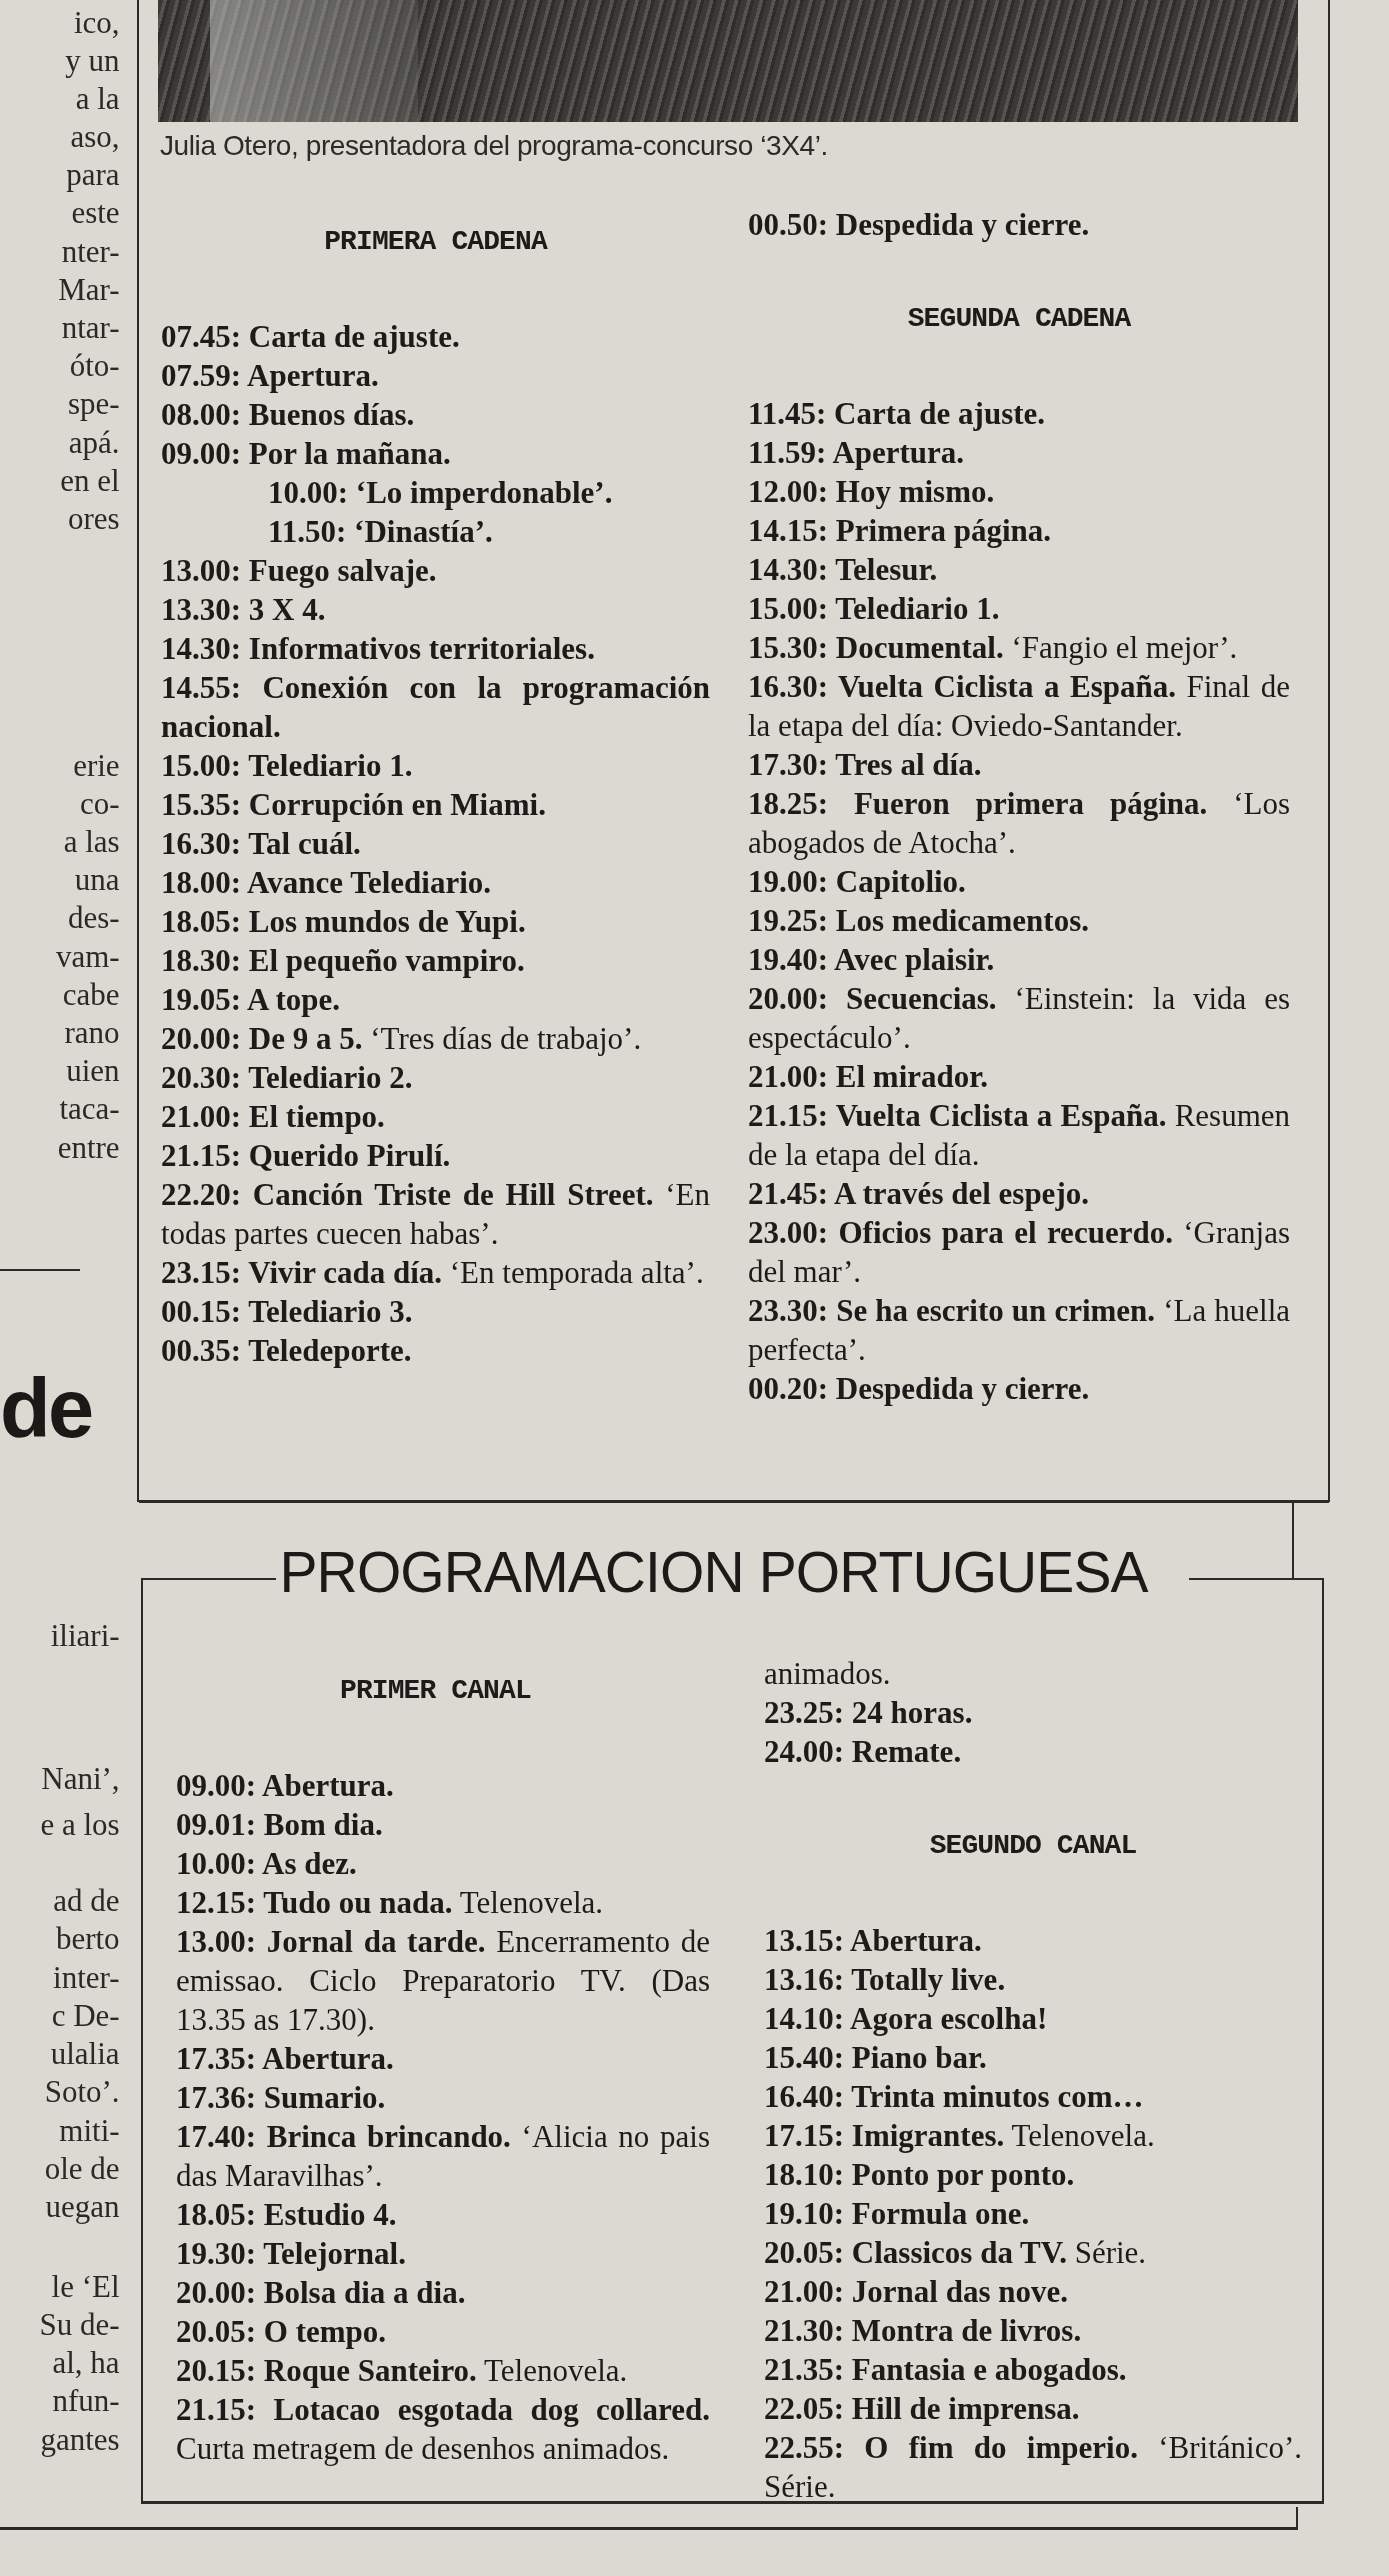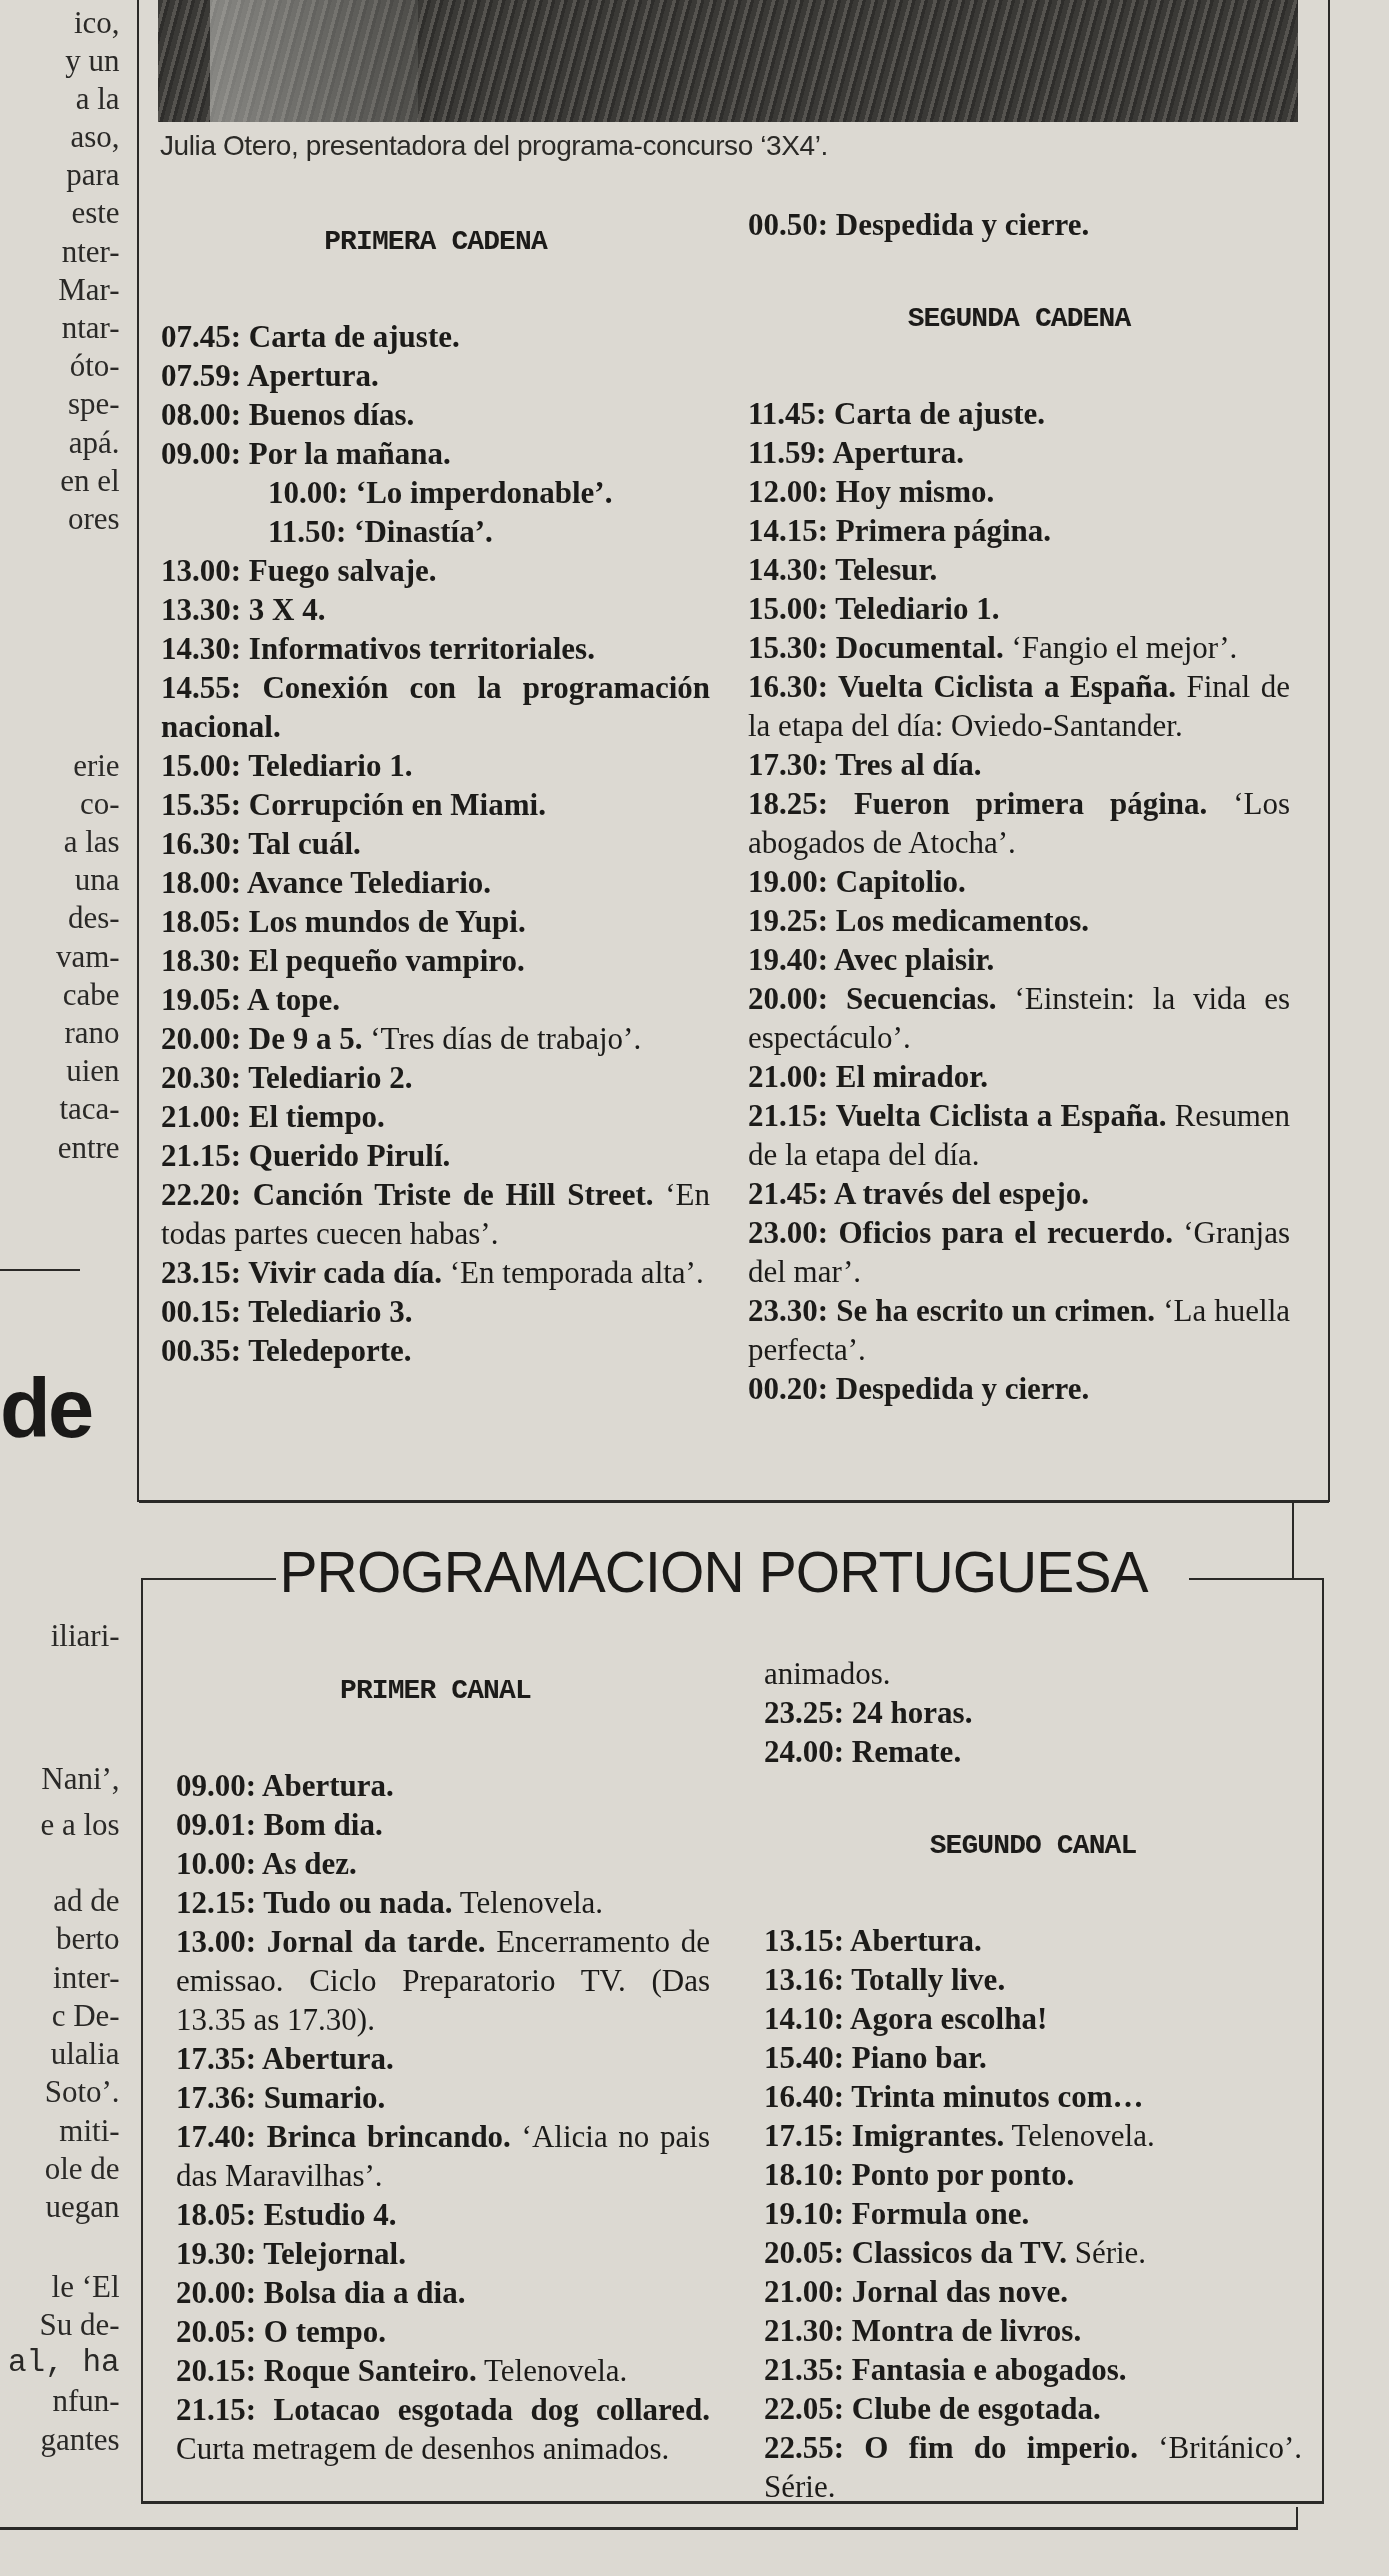--- a/index.html
+++ b/index.html
@@ -86,21 +86,21 @@
     <div class="ln" style="top: 1920px;">berto</div>
     <div class="ln" style="top: 1959px;">inter-</div>
     <div class="ln" style="top: 1997px;">c De-</div>
     <div class="ln" style="top: 2035px;">ulalia</div>
     <div class="ln" style="top: 2073px;">Soto’.</div>
     <div class="ln" style="top: 2112px;">miti-</div>
     <div class="ln" style="top: 2150px;">ole de</div>
     <div class="ln" style="top: 2188px;">uegan</div>
     <div class="ln" style="top: 2268px;">le ‘El</div>
     <div class="ln" style="top: 2306px;">Su de-</div>
-    <div class="ln" style="top: 2344px; font-family: Liberation Mono, monospace;">al, ha</div>
+    <div class="ln" style="top: 2344px;">al, ha</div>
     <div class="ln" style="top: 2382px;">nfun-</div>
     <div class="ln" style="top: 2421px;">gantes</div>
   </div>
 <div class="big-de">de</div>
 <div class="rule" style="left:0;top:1269px;width:80px;height:1.7px;"></div>
 
 <div class="rule" style="left:137px;top:0;width:1.7px;height:1502px;"></div>
 <div class="rule" style="left:1328px;top:0;width:1.7px;height:1502px;"></div>
 <div class="rule" style="left:139px;top:1500px;width:1190px;height:2.6px;"></div>
 <div class="rule" style="left:1292px;top:1500px;width:1.7px;height:78px;"></div>
@@ -215,17 +215,17 @@
       <div class="row"><b>14.10: Agora escolha!</b></div>
       <div class="row"><b>15.40: Piano bar.</b></div>
       <div class="row"><b>16.40: Trinta minutos com…</b></div>
       <div class="row"><b>17.15: Imigrantes.</b><span> Telenovela.</span></div>
       <div class="row"><b>18.10: Ponto por ponto.</b></div>
       <div class="row"><b>19.10: Formula one.</b></div>
       <div class="row"><b>20.05: Classicos da TV.</b><span> Série.</span></div>
       <div class="row"><b>21.00: Jornal das nove.</b></div>
       <div class="row"><b>21.30: Montra de livros.</b></div>
       <div class="row"><b>21.35: Fantasia e abogados.</b></div>
-      <div class="row"><b>22.05: Clube de esgotada.</b></div>
+      <div class="row"><b>22.05: Hill de imprensa.</b></div>
       <div class="row"><b>22.55: O fim do imperio.</b><span> ‘Británico’. Série.</span></div>
     </div>
 </div>
 
 
 </body></html>

